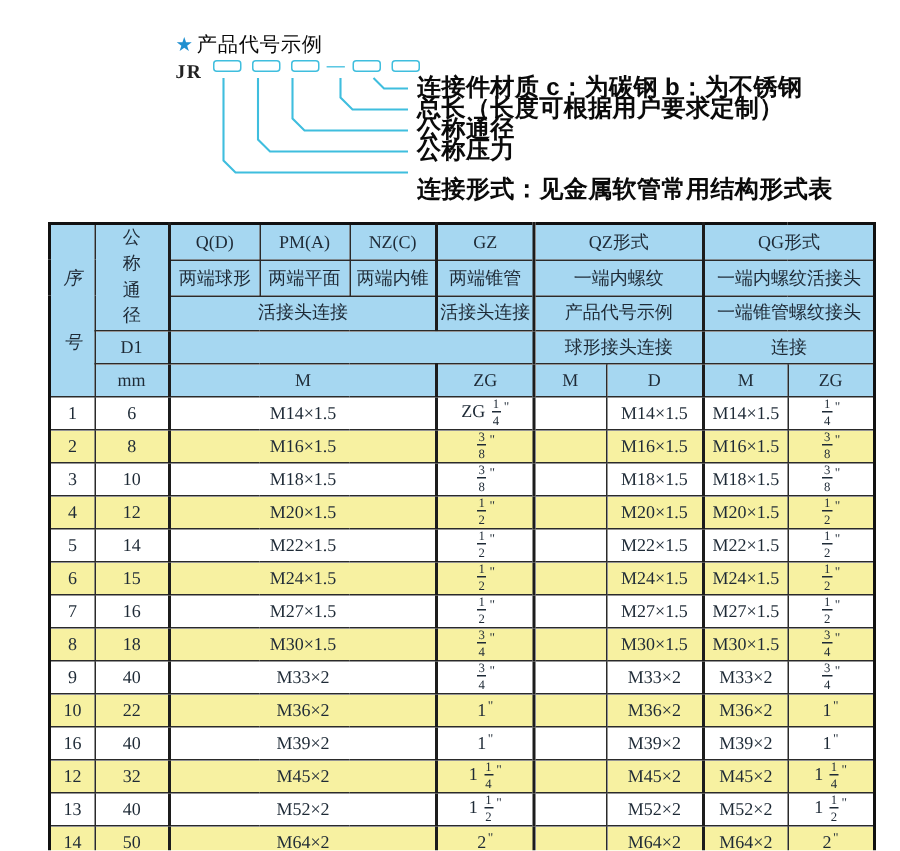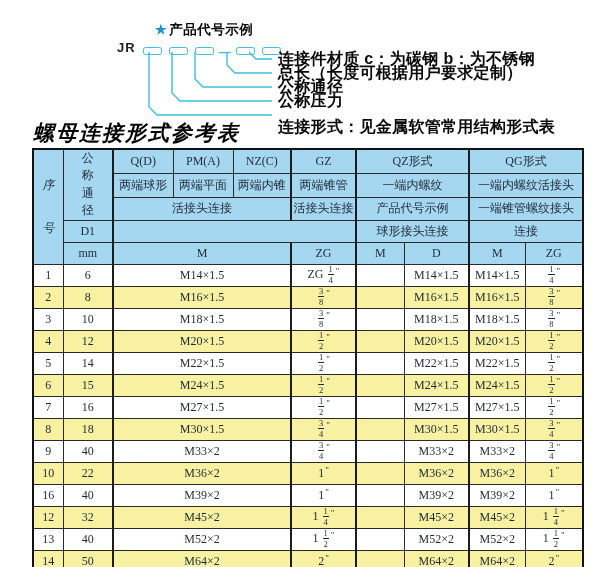--- a/index.html
+++ b/index.html
@@ -1,23 +1,23 @@
 <!DOCTYPE html>
 <html style="--header-bg: #a6d7f1; --row-alt: #f7f1a1; --line-color: #3fbede; --star-color: #2090d0;"><head>
 <meta charset="utf-8">
 <style>
   html,body{margin:0;padding:0;background:#fff;}
   .page{position:relative;width:600px;height:567px;background:#fff;overflow:hidden;
         font-family:"Liberation Sans",sans-serif;}
 
   
   .diagram-heading{position:absolute;left:117px;top:22px;height:15px;line-height:15px;
-        font-weight:bold;font-size:13.5px;letter-spacing:.5px;color:#0a0a0a;white-space:nowrap;margin-left:38px;}
+        font-weight:normal;font-size:13.5px;letter-spacing:.5px;color:#0a0a0a;white-space:nowrap;}
   .diagram-heading .star{color:var(--star-color);margin-right:2px;font-size:13px;}
-  .jr-row{position:absolute;left:117px;top:40px;height:15px;display:flex;align-items:flex-end;gap:7px;}
+  .jr-row{position:absolute;left:117px;top:40px;height:15px;display:flex;align-items:flex-start;gap:7px;font-family:Liberation Serif, serif;}
   .jr{font-weight:bold;font-size:13px;color:#222;letter-spacing:1px;margin-right:0px;}
   .code-box{display:inline-block;width:17px;height:6px;border:1.5px solid var(--line-color);
         border-radius:2.5px;background:#fff;}
   .code-dash{color:var(--line-color);font-weight:bold;font-size:12px;line-height:6px;margin:0 -2px;}
   .connectors{position:absolute;left:0;top:0;}
   .connectors polyline{fill:none;stroke:var(--line-color);stroke-width:1.4;}
   .dlabel{position:absolute;left:278px;height:14px;line-height:14px;font-weight:bold;
         font-size:16px;color:#0a0a0a;white-space:nowrap;letter-spacing:.3px;}
 
   
@@ -71,21 +71,20 @@
       <polyline points="172,52 172,93 180,101 272,101"></polyline>
       <polyline points="149,52 149,107 157,115 272,115"></polyline>
     </svg>
     <div class="dlabel" style="top:52px">连接件材质  c：为碳钢  b：为不锈钢</div>
     <div class="dlabel" style="top:66px">总长（长度可根据用户要求定制）</div>
     <div class="dlabel" style="top:80px">公称通径</div>
     <div class="dlabel" style="top:94px">公称压力</div>
     <div class="dlabel" style="top:120px">连接形式：见金属软管常用结构形式表</div>
   </div>
 
-  <h2 class="page-title">螺母连接形式参考表</h2>
 
   <table class="ref-table">
     <colgroup>
       <col style="width:30px">
         <col style="width:50px">
         <col style="width:60px">
         <col style="width:60px">
       <col style="width:58px">
         <col style="width:65px">
         <col style="width:48px">

